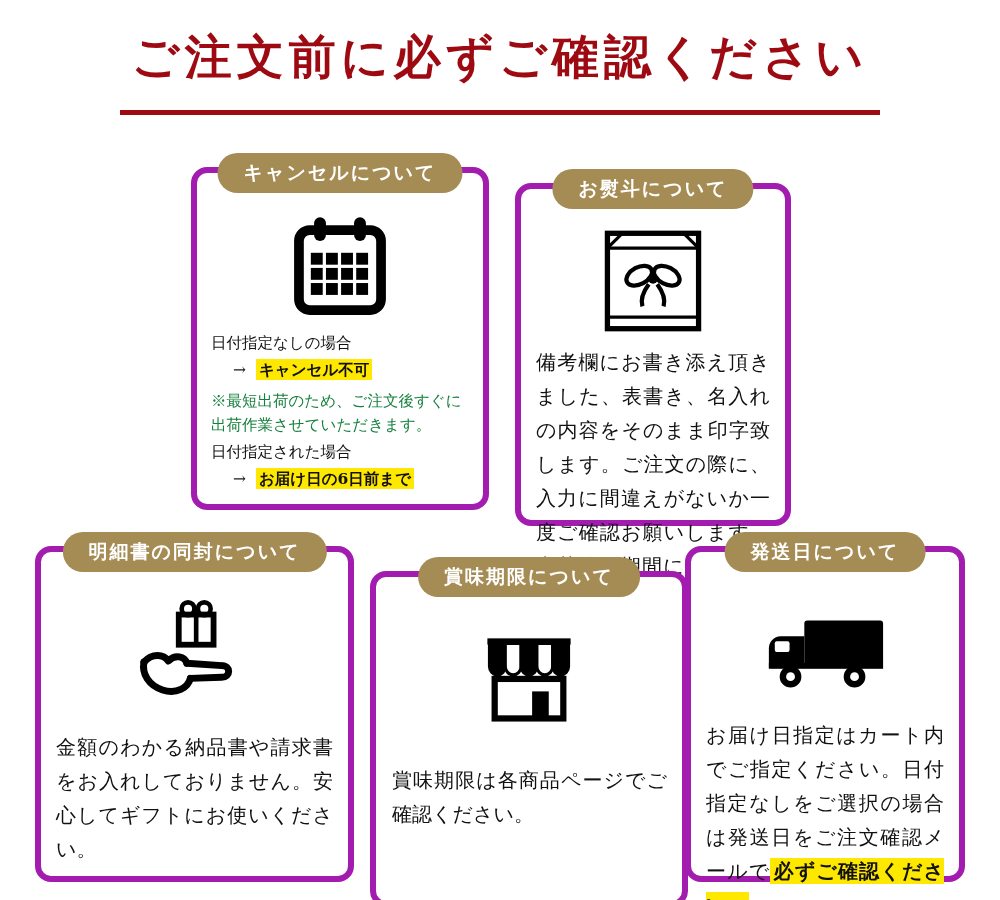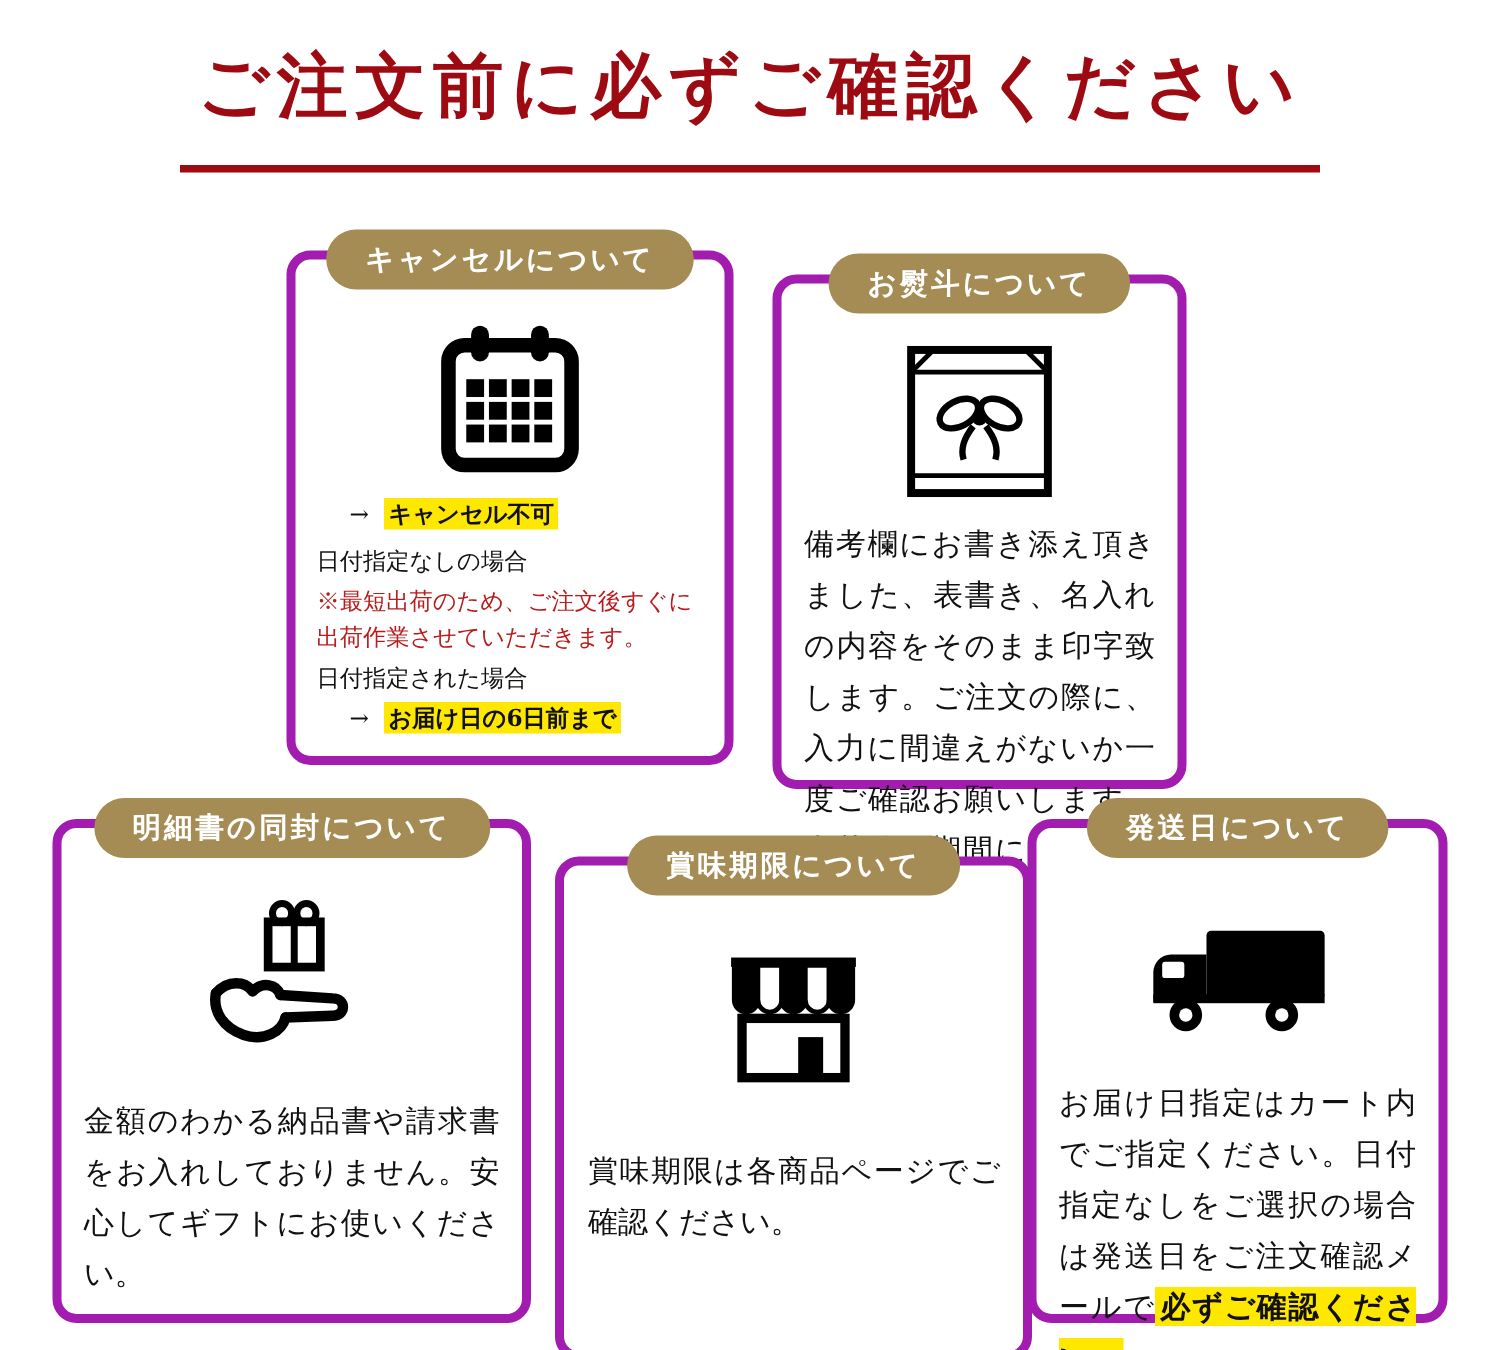--- a/index.html
+++ b/index.html
@@ -24,21 +24,21 @@
     background:#a58c54; color:#fff; font-size:19px; font-weight:bold;
     padding:7px 26px; border-radius:22px; white-space:nowrap; letter-spacing:2px;
   }
   .icon-wrap { display:flex; justify-content:center; align-items:center; }
   .card-text { padding:0 14px; font-size:16px; line-height:1.6; }
   .card-body { margin:0; padding:0 15px; font-size:20px; line-height:1.7; text-align:justify; }
   .line { margin:0; }
   .indent { padding-left:22px; margin:2px 0 6px 0; }
   .arrow { margin-right:10px; }
   .hl { background:#ffe800; font-weight:bold; padding:1px 3px; }
-  .warning { color:#b91c1c; margin:2px 0; }
+  .warning { color:#15803d; margin:2px 0; }
   
   #card-cancel   { left:191px; top:167px; width:298px; height:343px; }
   #card-noshi    { left:515px; top:183px; width:276px; height:343px; }
   #card-invoice  { left:35px;  top:546px; width:319px; height:336px; }
   #card-expiry   { left:370px; top:571px; width:318px; height:336px; }
   #card-shipping { left:685px; top:546px; width:280px; height:336px; }
   
   #card-cancel .icon-wrap   { margin-top:40px; height:112px; }
   #card-noshi .icon-wrap    { margin-top:36px; height:112px; }
   #card-invoice .icon-wrap  { margin-top:40px; height:124px; }
@@ -76,24 +76,24 @@
             <rect x="51" y="49" width="11" height="11"></rect>
             <rect x="65" y="49" width="11" height="11"></rect>
           <rect x="23" y="63" width="11" height="11"></rect>
             <rect x="37" y="63" width="11" height="11"></rect>
             <rect x="51" y="63" width="11" height="11"></rect>
             <rect x="65" y="63" width="11" height="11"></rect>
         </g>
       </svg>
     </div>
     <div class="card-text">
+      <div class="line">日付指定なしの場合</div>
       <div class="line indent">
         <span class="arrow">→</span><span class="hl">キャンセル不可</span>
       </div>
-      <div class="line">日付指定なしの場合</div>
       <div class="line warning">※最短出荷のため、ご注文後すぐに出荷作業させていただきます。</div>
       <div class="line">日付指定された場合</div>
       <div class="line indent">
         <span class="arrow">→</span><span class="hl">お届け日の6日前まで</span>
       </div>
     </div>
   </section>
 
   <section class="card" id="card-noshi">
     <div class="pill">お熨斗について</div>

